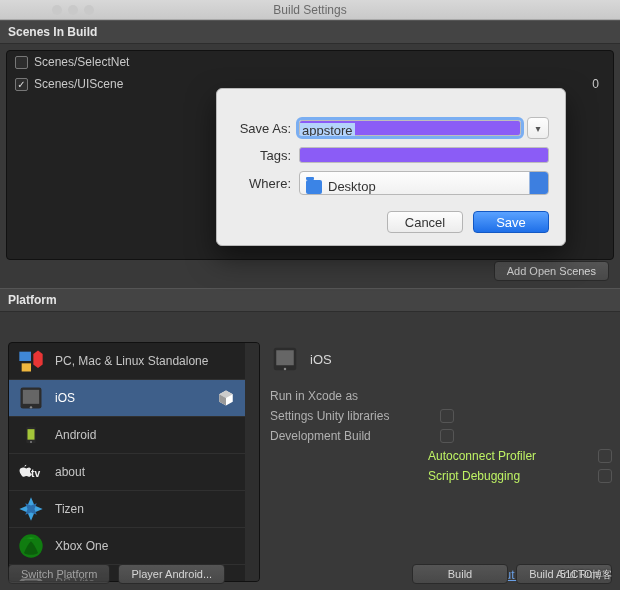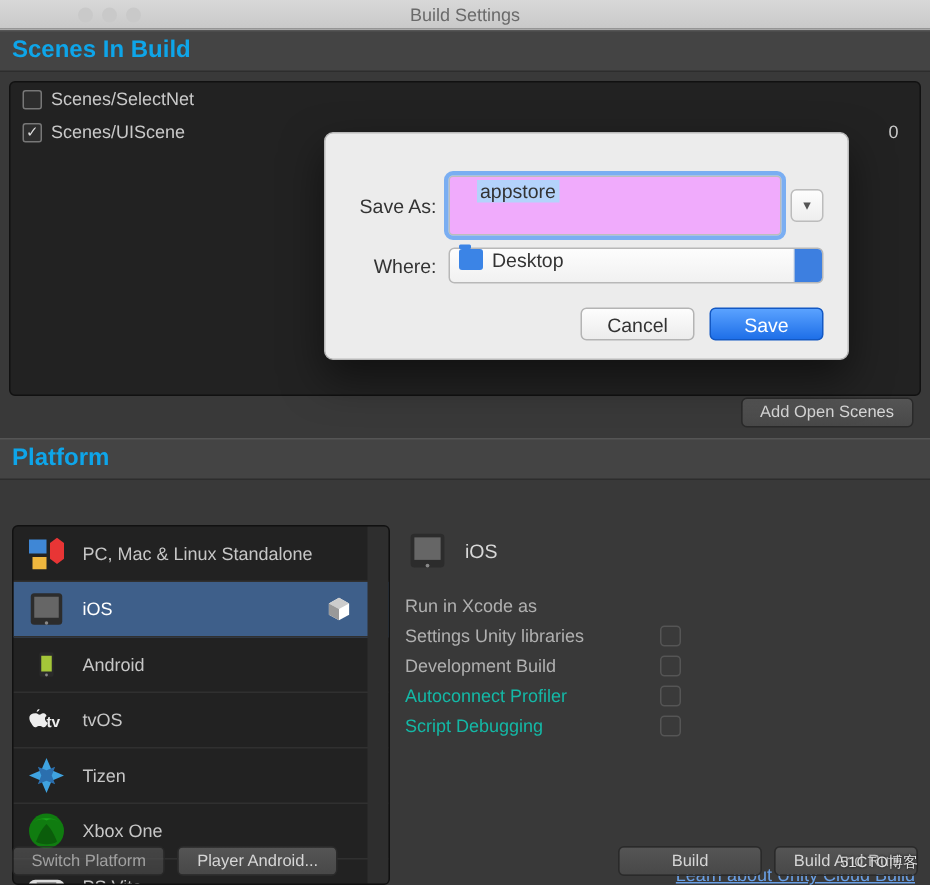--- a/index.html
+++ b/index.html
@@ -3,21 +3,21 @@
 <meta charset="utf-8">
 <style>
   * { box-sizing: border-box; margin: 0; padding: 0; font-family: -apple-system, "Lucida Grande", Arial, sans-serif; }
   body { width: 620px; height: 590px; background: #393939; color: #b8b8b8; font-size: 12px; overflow: hidden; position: relative; }
   
   .titlebar { height: 20px; background: linear-gradient(#d8d8d8,#c9c9c9); display: flex; align-items: center; position: relative; border-bottom:1px solid #a9a9a9;padding-left:44px;}
   .traffic { display:flex; gap:6px; margin-left:8px;}
   .dot { width:10px; height:10px; border-radius:50%; background:#c9c9c9;}
   .wintitle { position:absolute; left:0; right:0; text-align:center; color:#6a6a6a; font-size:12px;}
   
-  .section-head { background:#444; color:#0ea5e9; font-size:16px; font-weight:bold; padding:4px 8px; border-top:1px solid #555; border-bottom:1px solid #2d2d2d;}
+  .section-head { background:#444; color:#e5e5e5; font-size:12px; font-weight:bold; padding:4px 8px; border-top:1px solid #555; border-bottom:1px solid #2d2d2d;}
   
   .scenes-box { margin:6px; height:210px; background:#222; border:1px solid #111; border-radius:4px; position:relative; }
   .scene-row { display:flex; align-items:center; gap:6px; padding:4px 8px; color:#c9c9c9;}
   .scene-row .idx { margin-left:auto; padding-right:6px;}
   .chk { width:13px; height:13px; border:1px solid #777; border-radius:2px; background:#2d2d2d; display:flex; align-items:center; justify-content:center; font-size:10px; color:#ddd;}
   .addopen { position:absolute; right:4px; bottom:-22px; }
   .btn { display:inline-flex; align-items:center; justify-content:center; background:linear-gradient(#555,#484848); border:1px solid #2a2a2a; border-radius:4px; color:#d6d6d6; font-size:11px; height:20px; padding:0 12px; cursor:pointer;}
   
   .platform-area { display:flex; gap:10px; padding:0 8px; margin-top:30px;}
   .plist { width:252px; height:240px; background:#222; border:1px solid #111; border-radius:4px; position:relative; overflow:hidden;}
@@ -26,38 +26,38 @@
   .pitem.selected { background:#3e5f8a; color:#fff;}
   .picon { width:28px; height:24px; display:flex; align-items:center; justify-content:center; font-size:16px;}
   .unitycube { margin-left:auto; margin-right:16px; width:18px;height:18px; }
   .unitycube svg{width:18px;height:18px;}
   
   .details { flex:1; display:flex; flex-direction:column; }
   .det-head { display:flex; align-items:center; gap:10px; margin:4px 0 14px 0;}
   .det-head .picon{ width:30px;height:26px;}
   .det-head .t { color:#d8d8d8; font-size:13px;}
   .optrow { display:flex; align-items:center; margin:3px 0; color:#b0b0b0;}
-  .optrow.disabled { color:#14b8a6;}
+  .optrow.disabled { color:#bef264;justify-content:flex-end;}
   .optrow .lbl { width:170px;}
   .optchk { width:14px;height:14px;border:1px solid #555;border-radius:3px;background:#3a3a3a;}
   .select { flex:1; max-width:160px; height:18px; background:linear-gradient(#555,#474747); border:1px solid #333; border-radius:3px; color:#ccc; font-size:11px; padding:1px 16px 0 6px; position:relative;}
   .select::after{ content:"‣"; position:absolute; right:5px; top:1px; transform:rotate(90deg); color:#bbb; font-size:10px;}
   .cloudlink { margin-top:auto; text-align:right; color:#6aa0e6; text-decoration:underline; font-size:12px; padding:6px 2px 0 0;}
   
   .bottombar { position:absolute; bottom:6px; left:0; right:0; display:flex; align-items:center; padding:0 8px; gap:8px;}
   .bottombar .spacer{flex:1;}
   .watermark { position:absolute; right:8px; bottom:8px; font-size:10px; color:#e0e0e0; text-shadow:0 0 2px #000; pointer-events:none;margin-top:20px;}
   
   .sheet { position:absolute; left:216px; top:88px; width:350px; background:#ececec; border:1px solid #b9b9b9; border-radius:6px; box-shadow:0 12px 28px rgba(0,0,0,.5); padding:20px 16px 12px 16px; color:#333;}
   .frow { display:flex; align-items:center; margin:8px 0;}
   .frow .flabel { width:66px; text-align:right; padding-right:8px; font-size:13px; color:#333;}
-  .tinput { flex:1; height:40px; border:1px solid #bdbdbd; border-radius:3px; padding:2px 18px; font-size:13px; background:#f0abfc; }
+  .tinput { flex:1; height:16px; border:1px solid #bdbdbd; border-radius:3px; padding:2px 0; font-size:13px; background:#8b5cf6; }
   .tinput.focus { outline:3px solid #7aaef2; }
   .sel { display:inline-block; background:#b4d3fb; padding:0 2px; color:#333;}
-  .wherewrap { flex:1; display:flex; align-items:flex-start; height:24px; background:linear-gradient(#fdfdfd,#f1f1f1); border:1px solid #b8b8b8; border-radius:4px; padding:0 22px 0 6px; position:relative; font-size:13px;}
+  .wherewrap { flex:1; display:flex; align-items:flex-end; height:24px; background:linear-gradient(#fdfdfd,#f1f1f1); border:1px solid #b8b8b8; border-radius:4px; padding:0 22px 0 6px; position:relative; font-size:13px;}
   .wherewrap .fic { width:16px;height:14px; background:#3b84e6; border-radius:2px; margin-right:6px; position:relative;}
   .wherewrap .fic::before{content:"";position:absolute;top:-3px;left:0;width:8px;height:3px;border-radius:1px;background:#3b84e6;}
   .wherewrap::after{ content:""; position:absolute; right:0; top:0; bottom:0; width:18px; background:#3d7fe0; border-left:1px solid #9cb8e0; border-radius:0 3px 3px 0;}
   .wherewrap .chev{ position:absolute; right:4px; top:3px; color:#fff; font-size:8px; line-height:8px; text-align:center; width:10px;}
   .discl { width:22px;height:22px; margin-left:6px; border:1px solid #bcbcbc; border-radius:4px; background:linear-gradient(#fdfdfd,#eee); display:flex;align-items:center;justify-content:center; font-size:10px; color:#555;}
   .sheet-actions { display:flex; justify-content:flex-end; gap:10px; margin-top:16px;}
   .macbtn { min-width:76px; height:22px; border-radius:4px; border:1px solid #b4b4b4; background:linear-gradient(#fdfdfd,#ececec); color:#333; font-size:13px; display:flex;align-items:center;justify-content:center; cursor:pointer;}
   .macbtn.primary { background:linear-gradient(#5aa2ff,#1e6fe8); border-color:#1358c3; color:#fff;}
   
   svg { display:block; }
@@ -134,21 +134,21 @@
       </span>
       <span>Android</span>
     </div>
     <div class="pitem">
       <span class="picon" style="color:#0ea5e9;font-weight:bold;">
         <svg viewBox="0 0 30 24">
             <path d="M8 6c0-1 1-2 2-2 0 1-1 2-2 2zm-1 1c2 0 2 1 3 1s1-1 3-1c1 0 2 1 2 2-2 1-1 4 1 5-1 2-2 3-3 3s-1-1-3-1-2 1-3 1-2-1-3-3c-2-3-2-7 3-7z" fill="#eee"></path>
             <text x="15" y="17" font-size="11" fill="#eee" font-family="Arial">tv</text>
           </svg>
       </span>
-      <span>tvOS</span>
+      <span>about</span>
     </div>
     <div class="pitem">
       <span class="picon">
         <svg viewBox="0 0 24 24">
             <g transform="translate(12,12)">
               <path d="M0-10L3-3 10 0 3 3 0 10-3 3-10 0-3-3Z" fill="#3fa3e0"></path>
               <path d="M0-10L3-3 10 0 3 3 0 10-3 3-10 0-3-3Z" fill="#2b6fae" transform="rotate(45) scale(.7)"></path>
             </g>
           </svg>
       </span>
@@ -224,20 +224,24 @@
 
 <div class="sheet">
   <div class="frow">
     <div class="flabel">Save As:</div>
     <div class="tinput focus"><span class="sel">appstore</span></div>
     <div class="discl">
       <span>▾</span>
     </div>
   </div>
   <div class="frow">
+    <div class="flabel">Tags:</div>
+    <input class="tinput" value="" style="">
+  </div>
+  <div class="frow">
     <div class="flabel">Where:</div>
     <div class="wherewrap">
       <span class="fic"></span>
       <span>Desktop</span>
       <span class="chev">▴<br>▾</span>
     </div>
   </div>
   <div class="sheet-actions">
     <div class="macbtn">Cancel</div>
     <div class="macbtn primary">Save</div>

